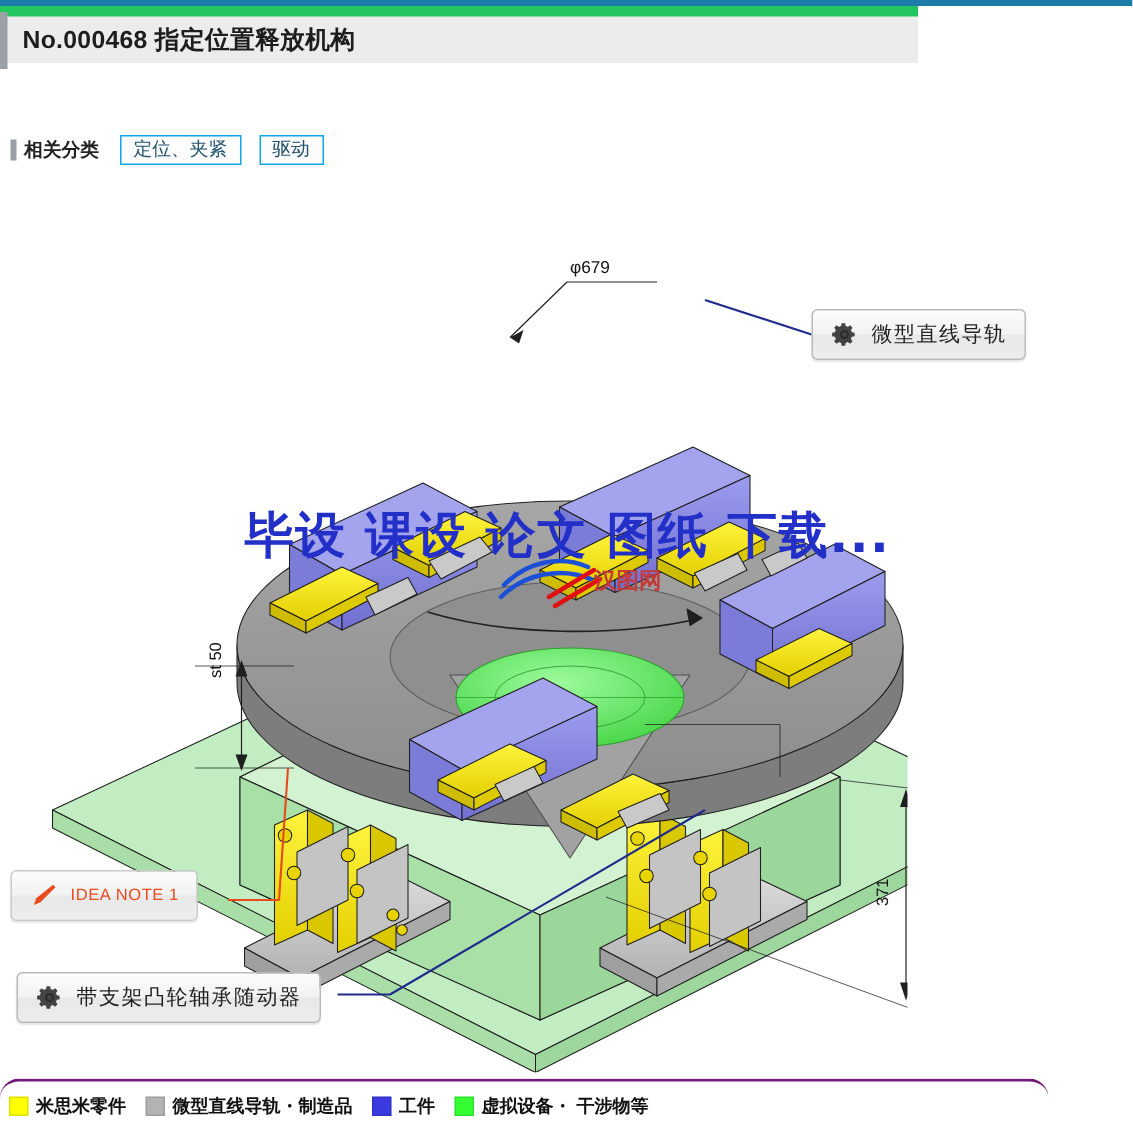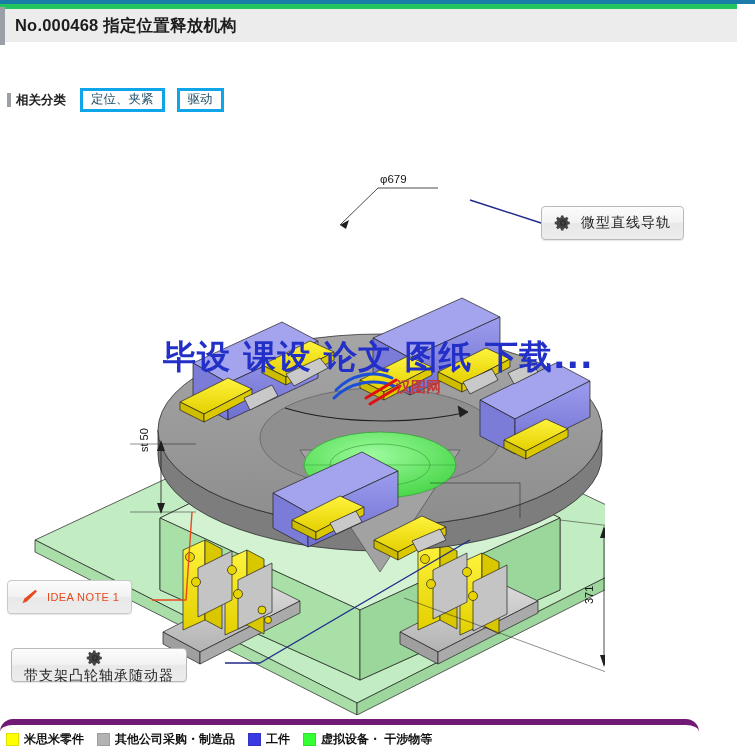--- a/index.html
+++ b/index.html
@@ -13,23 +13,23 @@
   .page{position:relative;width:755px;height:754px;overflow:hidden;}
 
   
   .top-strip{
     position:absolute;left:0;top:0;width:755px;height:4px;
     background:#1b7ca8;
   }
 
   
   .title-bar{
-    position:absolute;left:0;top:4px;width:737px;height:38px;
+    position:absolute;left:0;top:4px;width:612px;height:38px;
     background:#ececec;
-    border-top:5px solid #22c55e;
+    border-top:7px solid #22c55e;
     box-sizing:border-box;
     display:flex;align-items:center;
   }
   .title-accent{
     width:5px;height:38px;background:#9aa0a6;flex:0 0 auto;
   }
   .title-text{
     margin-left:10px;
     font-size:16.5px;font-weight:bold;color:#1d1d1d;
     letter-spacing:0.2px;
@@ -48,21 +48,21 @@
     display:flex;align-items:center;height:20px;
   }
   .cat-accent{
     width:4px;height:14px;background:#9aa0a6;margin-right:5px;
   }
   .cat-label{
     font-size:12.5px;color:#222;font-weight:bold;white-space:nowrap;
   }
   .tag{
     margin-left:14px;
-    border:3px solid #0ea5e9;
+    border:1px solid #0ea5e9;
     color:#20506b;
     background:#fdfdfd;
     font-size:12.5px;
     padding:1px 8px 2px 8px;
     line-height:15px;
     white-space:nowrap;
     cursor:pointer;
   }
   .tag.t2{margin-left:12px;}
 
@@ -91,21 +91,21 @@
     width:18px;height:18px;margin-right:9px;flex:0 0 auto;
     display:flex;align-items:center;justify-content:center;
   }
   .callout .ctxt{
     font-size:14px;color:#1f1f1f;letter-spacing:1px;
   }
   .callout.idea .ctxt{color:#e8491d;letter-spacing:0.4px;font-size:11px;}
   .callout.idea{border-color:#c9c9c9;}
 
   #callout-rail{left:541px;top:206px;}
-  #callout-cam{left:11px;top:648px;flex-direction:column;}
+  #callout-cam{left:11px;top:648px;}
   #callout-idea{left:7px;top:580px;}
 
   
   .wm{position:absolute;pointer-events:none;}
   .wm-blue{
     left:163px;top:335px;
     font-size:33px;font-weight:bold;color:#2330c8;
     letter-spacing:1px;white-space:nowrap;
     font-family:"DejaVu Sans",sans-serif;
   }
@@ -124,21 +124,21 @@
     position:absolute;font-size:11px;color:#111;
     font-family:"Liberation Sans",sans-serif;white-space:nowrap;
   }
   #dim-dia{left:380px;top:173px;font-size:11.5px;}
   #dim-st{left:138px;top:452px;transform:rotate(-90deg);transform-origin:left top;}
   #dim-371{left:583px;top:604px;transform:rotate(-90deg);transform-origin:left top;}
 
   
   .legend{
     position:absolute;left:0;top:719px;width:699px;height:35px;
-    background:#ffffff;border-top:6px solid #701a75;
+    background:#ffffff;border-top:2px solid #701a75;
     display:flex;align-items:center;
     padding-left:6px;box-sizing:border-box;border-radius:13px;
   }
   .leg-item{display:flex;align-items:center;margin-right:13px;}
   .swatch{width:13px;height:13px;margin-right:5px;border:1px solid rgba(0,0,0,0.12);box-sizing:border-box;}
   .leg-txt{font-size:12px;color:#111;font-weight:bold;white-space:nowrap;}
 </style>
 </head>
 <body>
 
@@ -403,21 +403,21 @@
     <span class="ctxt">IDEA NOTE 1</span>
   </div>
 
   <div class="legend">
     <div class="leg-item">
       <span class="swatch" style="background:#ffff00"></span>
       <span class="leg-txt">米思米零件</span>
     </div>
     <div class="leg-item">
       <span class="swatch" style="background:#b3b3b3"></span>
-      <span class="leg-txt">其他公司采购・制造品</span>
+      <span class="leg-txt">微型直线导轨・制造品</span>
     </div>
     <div class="leg-item">
       <span class="swatch" style="background:#3a3ae0"></span>
       <span class="leg-txt">工件</span>
     </div>
     <div class="leg-item">
       <span class="swatch" style="background:#33ff33"></span>
       <span class="leg-txt">虚拟设备・ 干涉物等</span>
     </div>
   </div>

